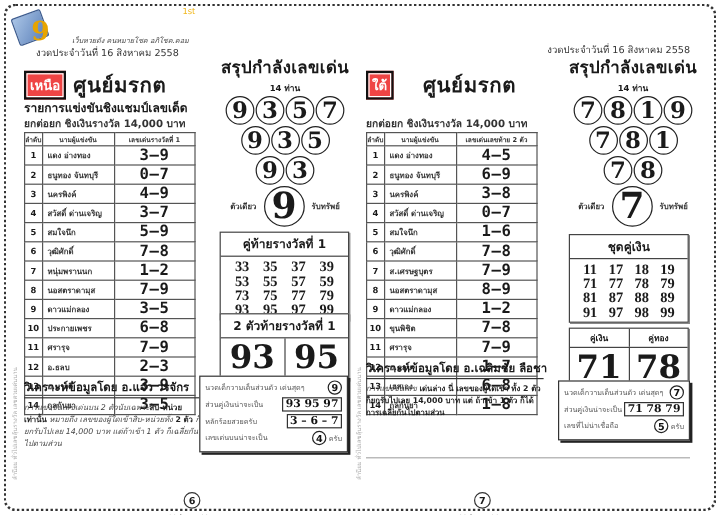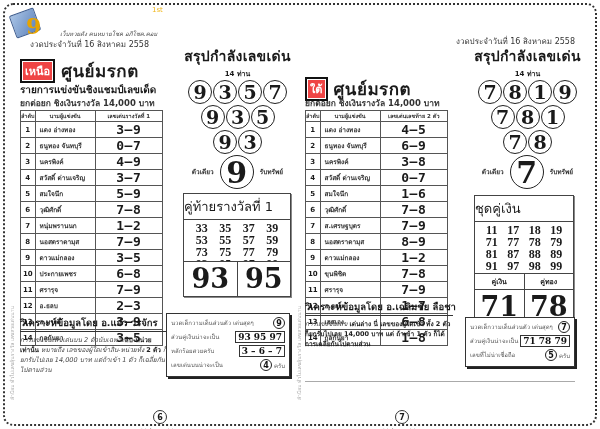--- a/index.html
+++ b/index.html
@@ -68,21 +68,21 @@
   }
   .top-row { display: flex; align-items: center; justify-content: center; margin-top: 1px; }
   .big-circle {
     width: 34px; height: 34px; border-radius: 50%; border: 1.5px solid #222;
     display: inline-flex; align-items: center; justify-content: center;
     font-size: 30px; font-weight: bold; font-family: "DejaVu Serif", serif; margin: 0 6px;
   }
   .side-label { font-size: 6.5px; font-weight: bold; color: #333; }
 
   .box { position: absolute; border: 1px solid #444; box-shadow: 1px 1px 0 #888; background: #fff; }
-  .box-head { text-align: left; font-size: 13px; font-weight: normal; border-bottom: 1px solid #444; padding: 2px 0; }
+  .box-head { text-align: center; font-size: 10px; font-weight: bold; border-bottom: 1px solid #444; padding: 2px 0; }
   .grid { display: grid; grid-template-columns: repeat(4, 1fr); padding: 2px 6px; row-gap: 0px; }
   .grid span { font-size: 12px; font-weight: bold; text-align: center; font-family: Liberation Serif, serif; line-height: 12px; }
   .pair-box { display: flex; }
   .pair-box .cell { flex: 1; text-align: center; font-size: 27px; font-weight: bold; font-family: "DejaVu Serif", serif; line-height: 34px; }
   .pair-box .cell + .cell { border-left: 1px solid #444; }
   .split-head { display: flex; border-bottom: 1px solid #444; }
   .split-head span { flex: 1; text-align: center; font-size: 7px; font-weight: bold; padding: 2px 0; }
   .split-head span + span { border-left: 1px solid #444; }
 
   
@@ -253,20 +253,21 @@
         <span>77</span>
         <span>79</span>
         <span>93</span>
         <span>95</span>
         <span>97</span>
         <span>99</span>
       </div>
   </div>
 
   <div class="box" style="left:163px; top:216px; width:108px;">
+    <div class="box-head">2 ตัวท้ายรางวัลที่ 1</div>
     <div class="pair-box">
       <div class="cell">93</div>
       <div class="cell">95</div>
     </div>
   </div>
 
   <div class="analysis" style="top:270px;">
     <div class="analysis-title">วิเคราะห์ข้อมูลโดย อ.แจ๋ว วรจักร</div>
     <div class="analysis-body">
       <span>การแข่งขันเลขเด่นบน 2 ตัวนับเฉพาะ</span><b>สิบ-หน่วย เท่านั้น</b><span> หมายถึง เลขของผู้ใดเข้าสิบ-หน่วยทั้ง</span> <b>2 ตัว</b><span> ก็ยกรับไปเลย 14,000 บาท แต่ถ้าเข้า 1 ตัว ก็เฉลี่ยกันไปตามส่วน</span>
@@ -290,21 +291,21 @@
       <span>เลขเด่นบนน่าจะเป็น</span>
       <span><span class="small-circle">4</span> <span>ครับ</span></span>
     </div>
   </div>
 
   <div class="page-num" style="left:133px;">6</div>
   <div class="footer-tag" style="left:120px;">**ผ่าเลข**</div>
 </div>
 
 <div class="page right">
-  <div class="title-row" style="top:30px;">
+  <div class="title-row" style="top:12px;gap:19px;">
     <span class="badge">ใต้</span>
     <span class="center-name">ศูนย์มรกต</span>
   </div>
   <div class="sub2" style="top:51px;">ยกต่อยก ชิงเงินรางวัล 14,000 บาท</div>
 
   <table class="comp" style="top:65px;">
     <thead>
       <tr>
         <th>ลำดับ</th>
         <th>นามผู้แข่งขัน</th>

